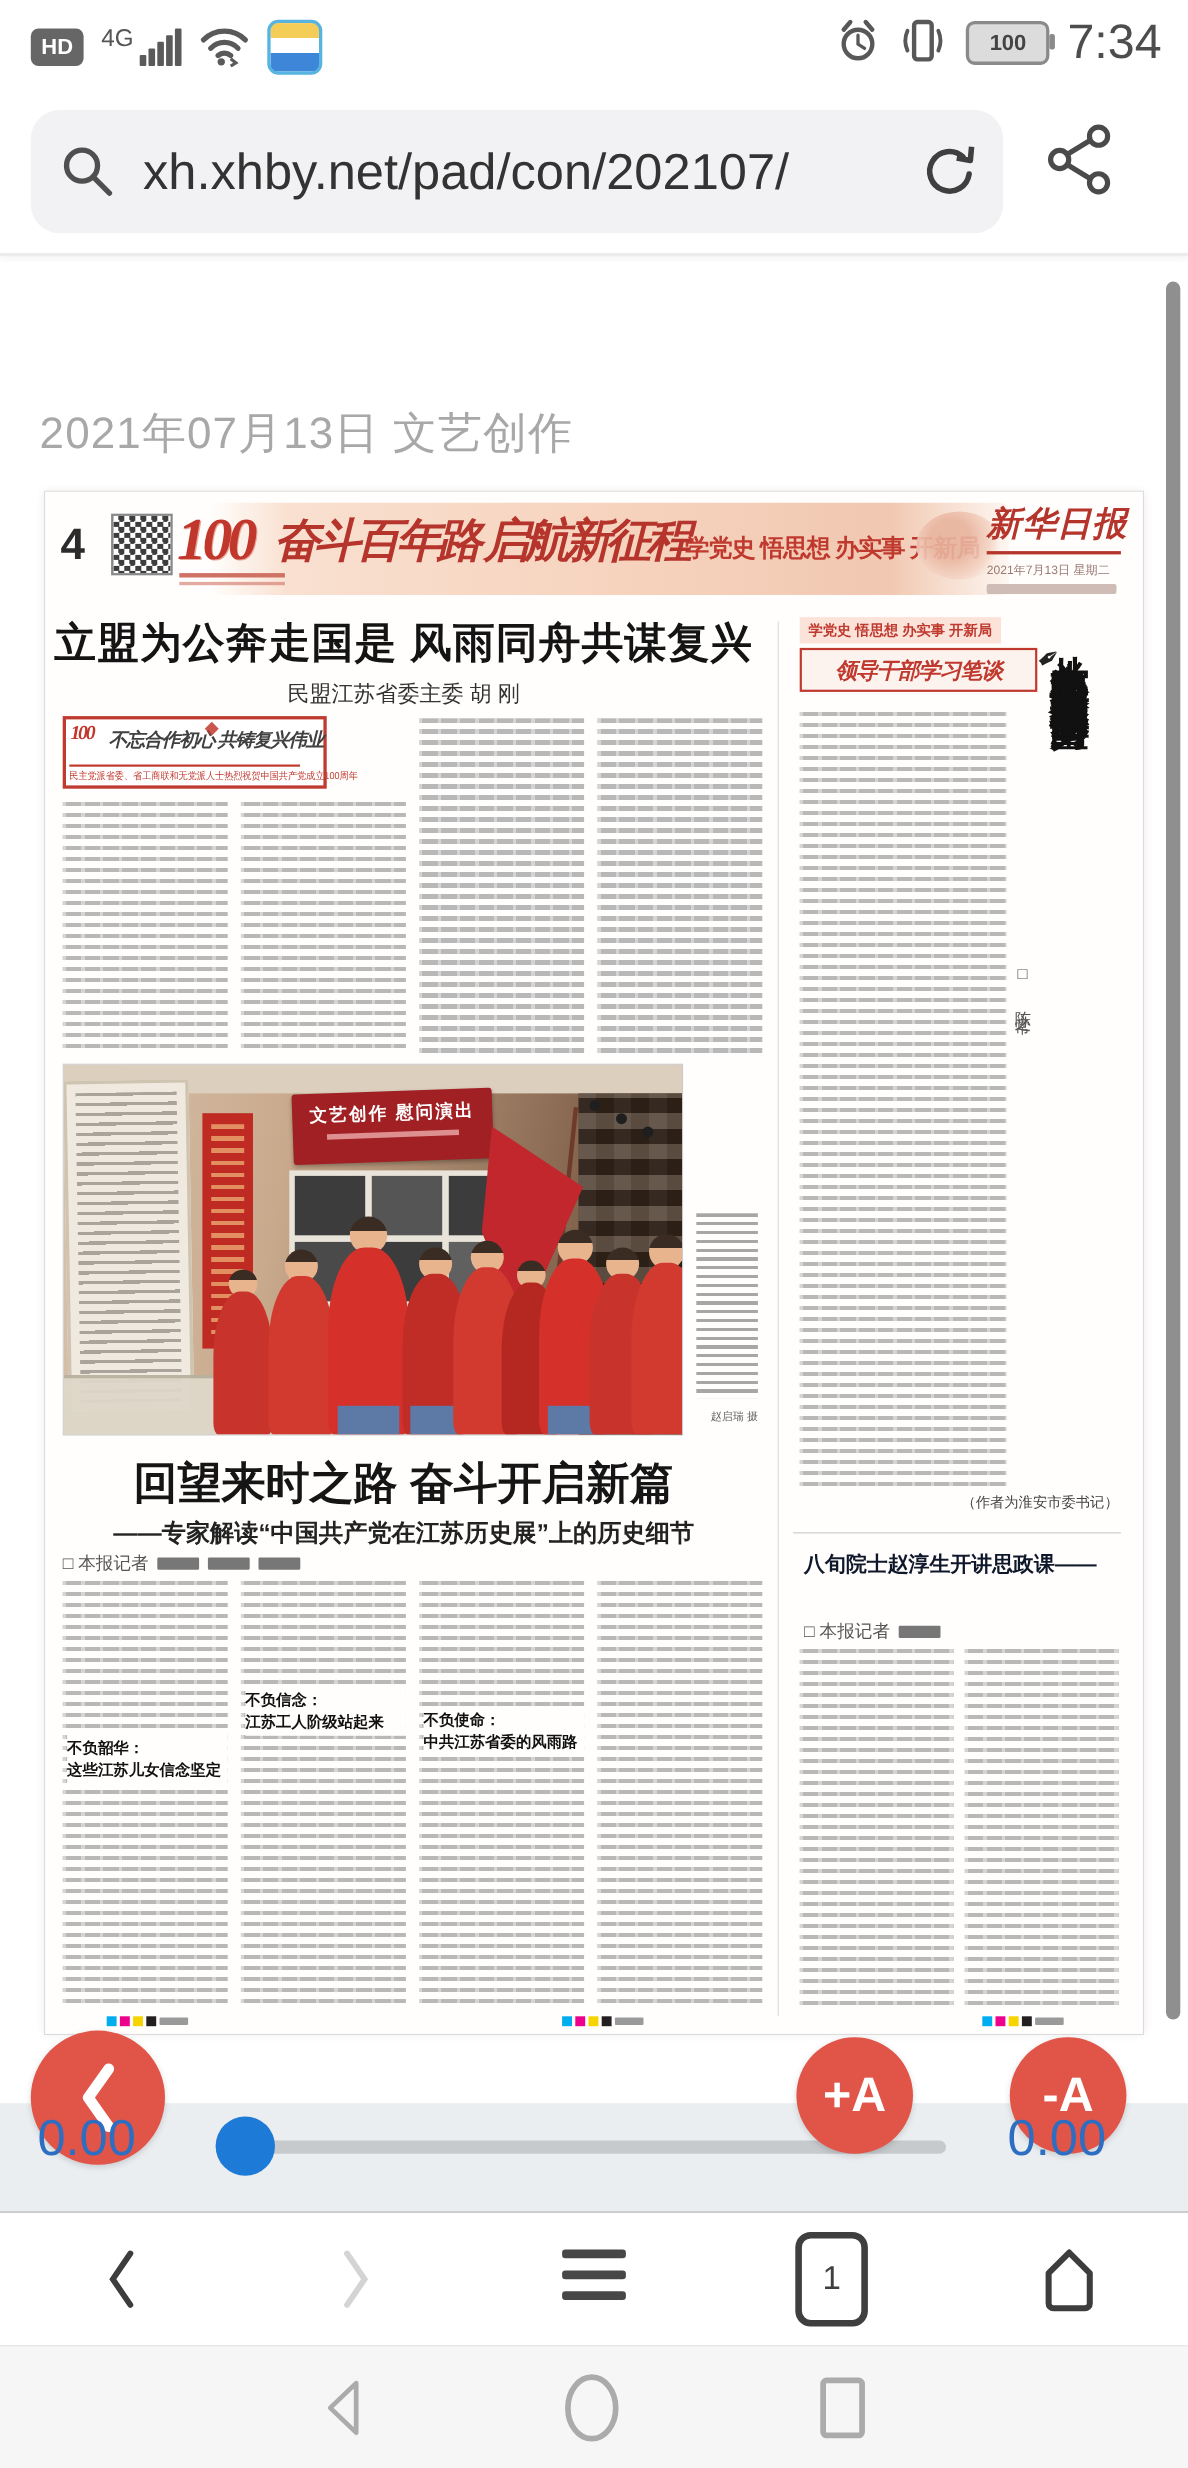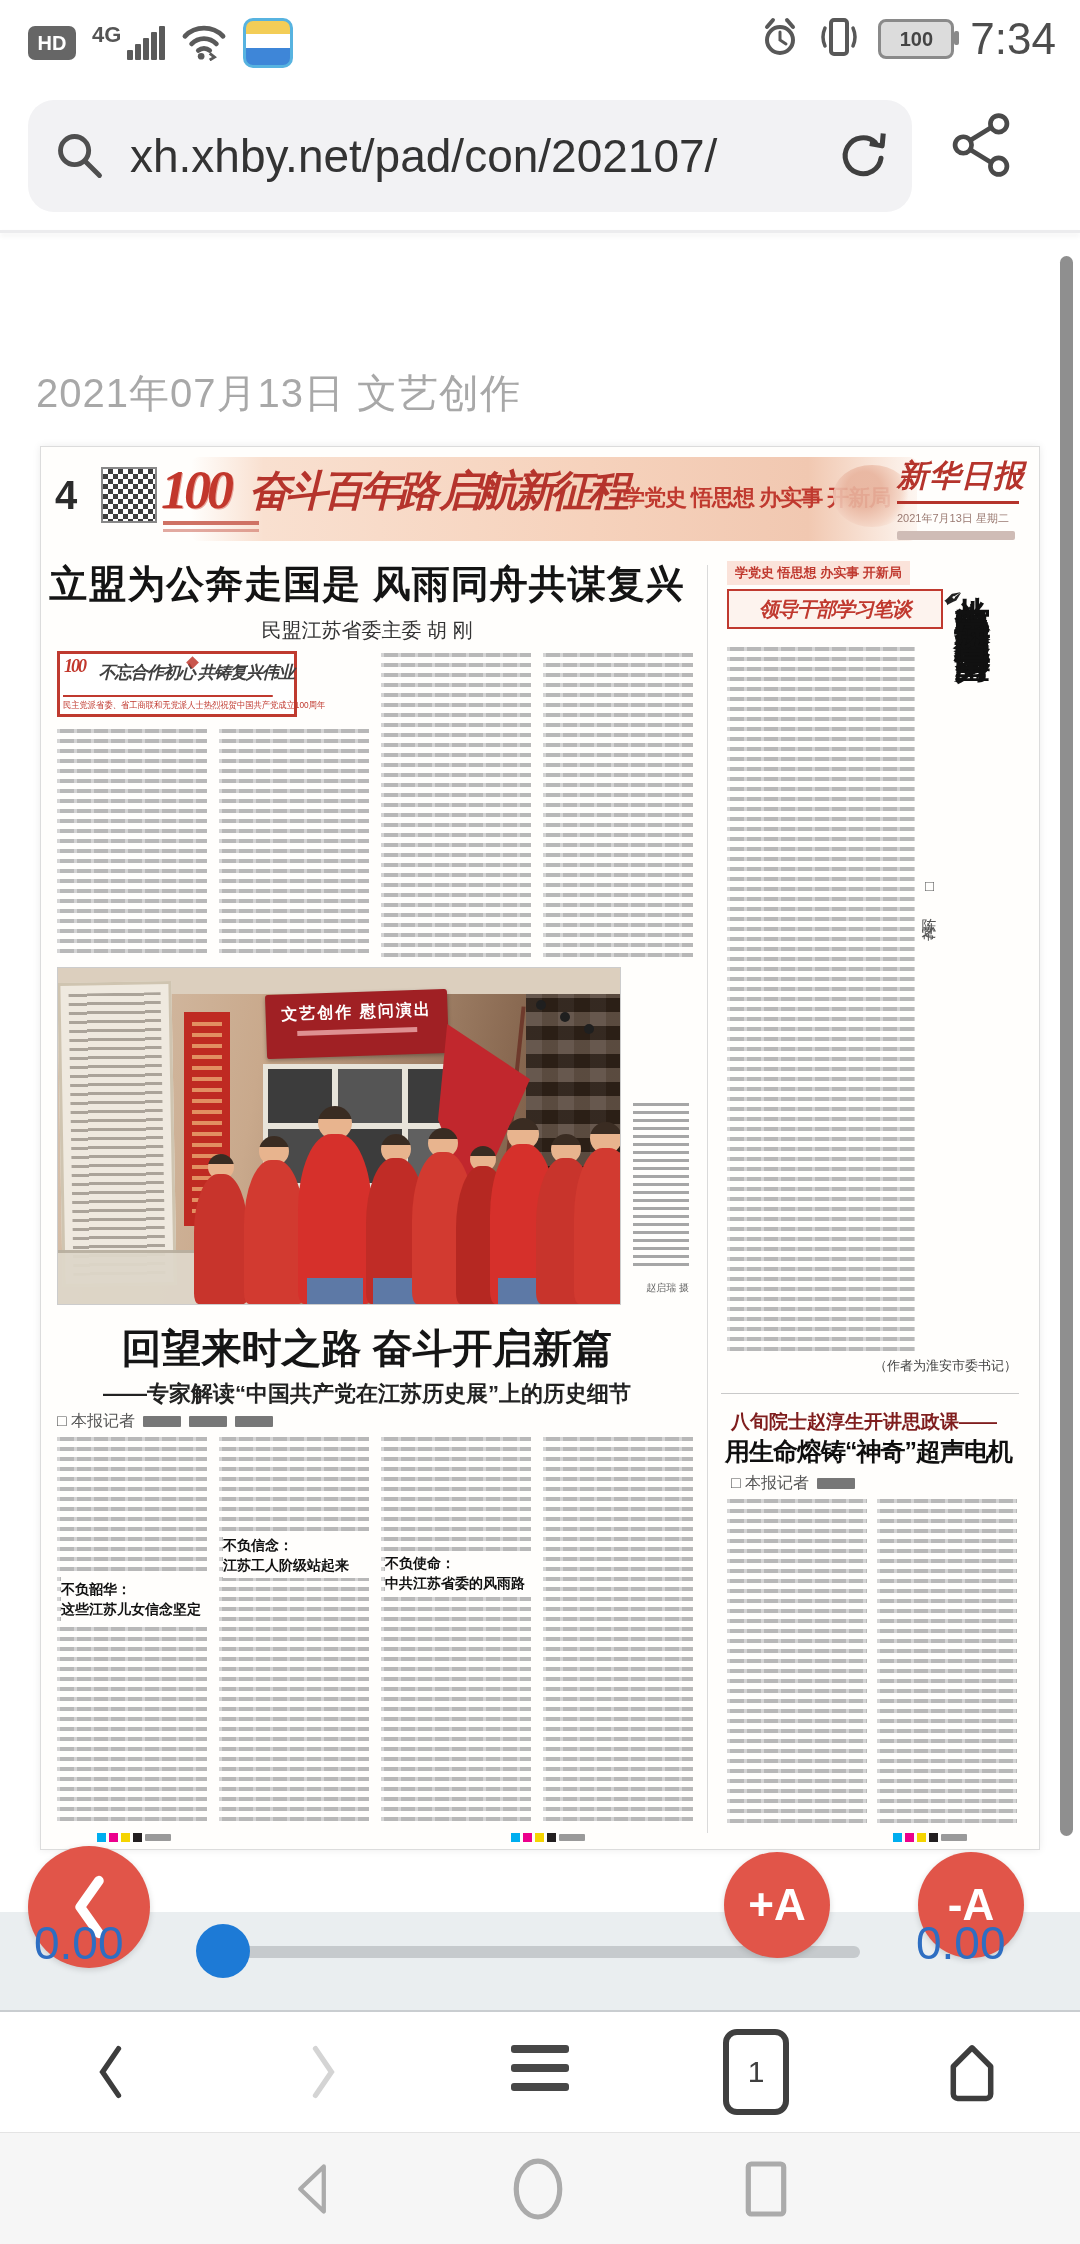--- a/index.html
+++ b/index.html
@@ -7,21 +7,21 @@
           font-family:"Liberation Sans",sans-serif;}
   .abs{position:absolute;}
 
   
   .statusbar{position:absolute;left:0;top:0;width:1080px;height:78px;background:#fff;}
   .sb-left{position:absolute;left:28px;top:18px;display:flex;align-items:center;gap:16px;}
   .sb-right{position:absolute;right:24px;top:14px;display:flex;align-items:center;gap:16px;}
   .hd-badge{width:48px;height:34px;background:#666;border-radius:7px;color:#fff;
             font-weight:bold;font-size:20px;display:flex;align-items:center;justify-content:center;}
   .net{display:flex;align-items:flex-end;gap:2px;}
-  .net-4g{font-size:22px;color:#555;font-weight:bold;margin-right:4px;transform:translateY(-12px);}
+  .net-4g{font-size:22px;color:#555;font-weight:normal;margin-right:4px;transform:translateY(-12px);}
   .bar{width:6px;background:#5a5a5a;border-radius:1px;}
   .appicon{width:44px;height:44px;border-radius:10px;border:3px solid #57b3e0;
            background:linear-gradient(180deg,#f3cd57 0 30%,#ffffff 30% 62%,#3e86d8 62% 100%);}
   .battery{position:relative;width:70px;height:34px;border:3px solid #8a8a8a;border-radius:8px;
            background:#dcdcdc;display:flex;align-items:center;justify-content:center;
            font-size:20px;color:#444;font-weight:bold;}
   .battery:after{content:"";position:absolute;right:-8px;top:9px;width:5px;height:14px;
                  background:#8a8a8a;border-radius:2px;}
   .clocktime{font-size:44px;color:#4d4d4d;}
 
@@ -83,21 +83,21 @@
   .study-tag{left:686px;top:114px;padding:3px 8px;font-weight:700;font-size:13px;color:#c0392f;background:#fbe3da;white-space:nowrap;}
   .study-box{left:686px;top:142px;width:216px;height:40px;border:2px solid #c0392f;background:#fdf3ee;
              display:flex;align-items:center;justify-content:center;}
   .study-title{font:italic 900 20px "Liberation Serif",serif;color:#c0392f;letter-spacing:-1px;white-space:nowrap;text-align:right;}
   .pen-icon{left:902px;top:136px;font-size:26px;color:#222;transform:rotate(-35deg);}
   .v-headline{left:912px;top:120px;height:800px;writing-mode:vertical-rl;font-weight:900;font-size:36px;
               color:#111;letter-spacing:3px;line-height:1.1;}
   .v-author{left:878px;top:430px;writing-mode:vertical-rl;font-size:15px;color:#555;letter-spacing:4px;}
   .study-note{left:686px;top:910px;width:290px;text-align:right;font-size:13px;color:#444;}
   .sect-rule{left:680px;top:946px;width:298px;height:1px;background:#c9c9c9;}
-  .bottom-kicker{left:690px;top:962px;font-weight:700;font-size:19px;color:#7f1d1d;white-space:nowrap;}
+  .bottom-kicker{left:690px;top:962px;font-weight:700;font-size:19px;color:#0f172a;white-space:nowrap;}
   .bottom-headline{left:684px;top:988px;width:296px;font-weight:900;font-size:25px;color:#0f0f0f;letter-spacing:-1px;white-space:nowrap;}
   .byline-bar{display:inline-block;width:38px;height:11px;background:#777;margin-left:8px;border-radius:1px;}
   .tiny-byline{font-size:16px;color:#555;display:flex;align-items:center;}
 
   
   .photo{left:16px;top:520px;width:564px;height:338px;overflow:hidden;border:1px solid #ccc;
          background:linear-gradient(100deg,#d8c3ae 0%,#c9a98c 35%,#8a6a52 75%,#5d4535 100%);}
   .ph-ceiling{position:absolute;left:0;top:0;width:100%;height:26px;background:#dccfbe;}
   .ph-board{position:absolute;left:2px;top:14px;width:114px;height:304px;background:#efe9df;border:3px solid #cfc4b0;transform:rotate(-1deg);}
   .ph-scrib{position:absolute;left:8px;top:8px;right:8px;bottom:8px;
@@ -287,21 +287,20 @@
       <span class="study-title">领导干部学习笔谈</span>
     </div>
     <div class="abs pen-icon">✒</div>
     <div class="abs sim" style="left:686px;top:200px;width:188px;height:706px"></div>
     <div class="abs v-headline">从党史中汲取建设好周总理家乡的澎湃力量</div>
     <div class="abs v-author">□ 陈之常</div>
     <div class="abs study-note">（作者为淮安市委书记）</div>
 
     <div class="abs sect-rule"></div>
     <div class="abs bottom-kicker">八旬院士赵淳生开讲思政课——</div>
-    <div class="abs bottom-headline">用生命熔铸“神奇”超声电机</div>
     <div class="abs tiny-byline" style="left:690px;top:1026px">
       <span>□ 本报记者</span>
       <span class="byline-bar"></span>
     </div>
     <div class="abs sim" style="left:686px;top:1052px;width:140px;height:328px"></div>
     <div class="abs sim" style="left:836px;top:1052px;width:140px;height:328px"></div>
 
     <div class="abs photo">
       <div class="ph-ceiling"></div>
       <div class="ph-board">

